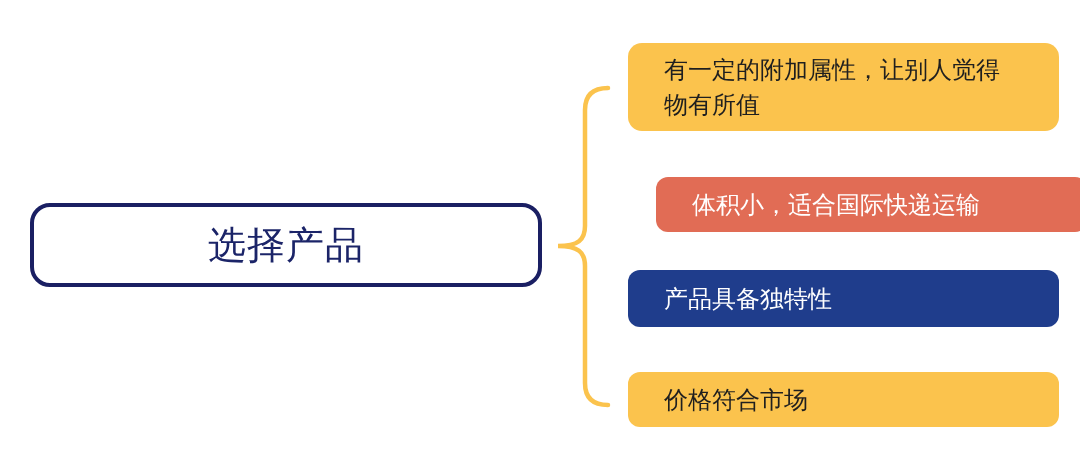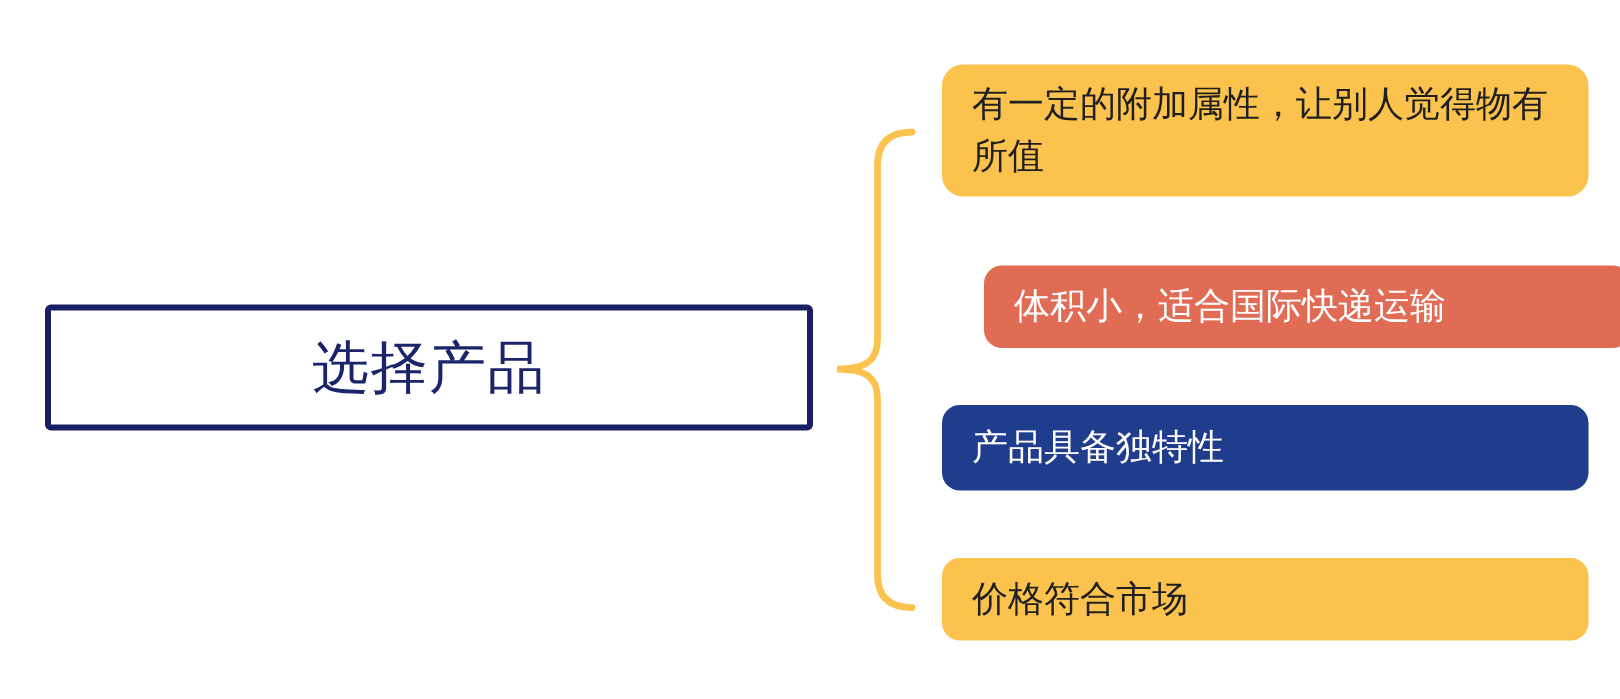--- a/index.html
+++ b/index.html
@@ -16,21 +16,21 @@
     overflow: hidden;
   }
   .root-node {
     position: absolute;
     left: 30px;
     top: 203px;
     width: 512px;
     height: 84px;
     box-sizing: border-box;
     border: 4px solid #1A1F63;
-    border-radius: 4px;
+    border-radius: 20px;
     background: #ffffff;
     display: flex;
     align-items: center;
     justify-content: center;
   }
   .root-label {
     font-size: 38px;
     color: #1B2468;
     letter-spacing: 1px;
     white-space: nowrap;
@@ -43,21 +43,21 @@
     height: 340px;
   }
   .branch-node {
     position: absolute;
     left: 628px;
     width: 431px;
     box-sizing: border-box;
     border-radius: 12px;
     display: flex;
     align-items: center;
-    padding: 0 20px;
+    padding: 0 36px;
     font-size: 24px;
     line-height: 35px;
   }
   .branch-0 { top: 43px;  height: 88px; border-radius: 14px; }
   .branch-1 { top: 177px; height: 55px; margin-left: 28px; }
   .branch-2 { top: 270px; height: 57px; }
   .branch-3 { top: 372px; height: 55px; }
 </style>
 </head>
 <body>

